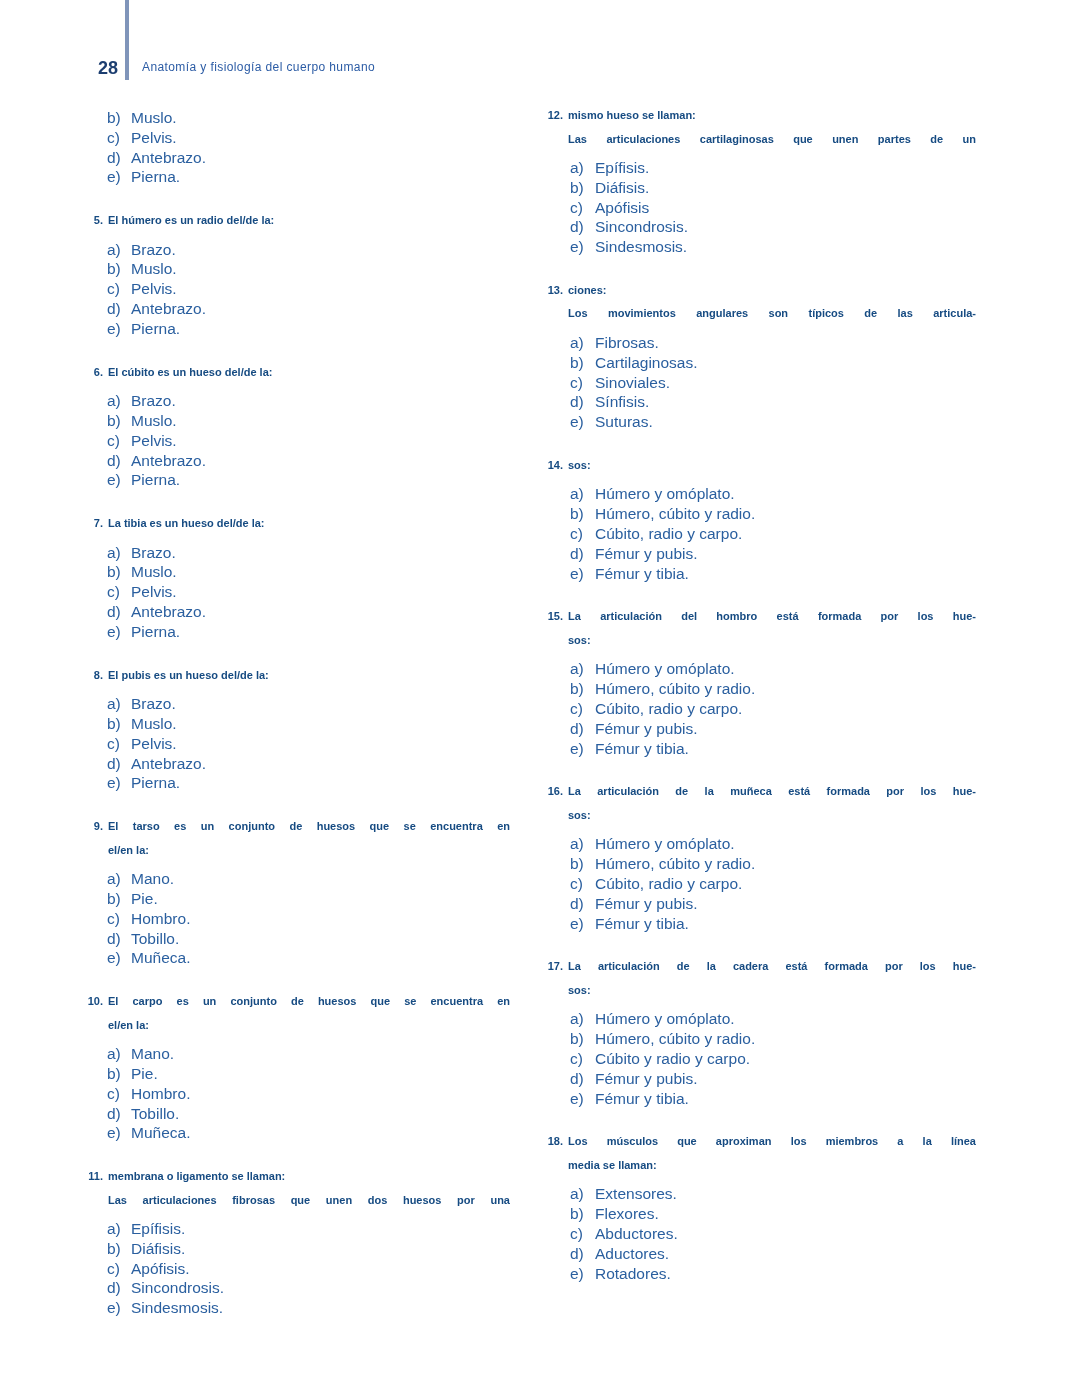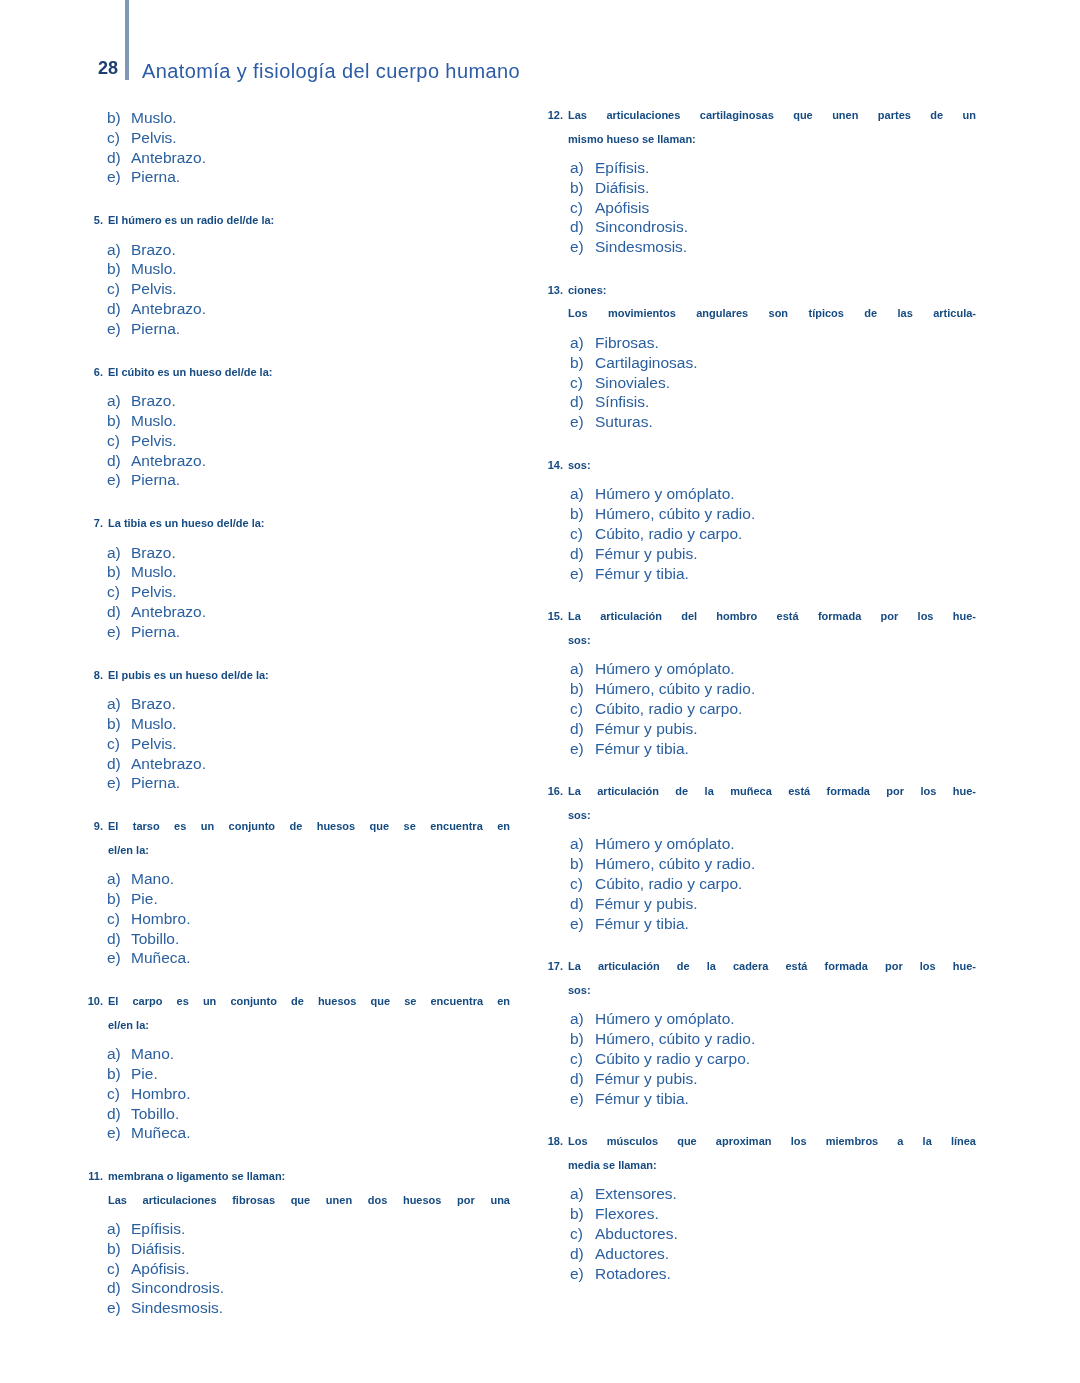--- a/index.html
+++ b/index.html
@@ -15,21 +15,21 @@
     width:4px; height:80px;
     background:#8095ba;
   }
   .page-number {
     position:absolute; left:70px; top:58px; width:48px;
     text-align:right;
     font-size:18px; font-weight:bold; color:#1c3e70;
   }
   .book-title {
     position:absolute; left:142px; top:60px;
-    font-size:20px; color:#2c5ca5; letter-spacing:0.4px;
+    font-size:12px; color:#2c5ca5; letter-spacing:0.4px;
   }
   .col { position:absolute; }
   .col-left  { left:78px;  top:108px; width:432px; }
   .col-right { left:538px; top:104px; width:438px; }
 
   .question { margin-bottom:22px; }
   .q-head {
     display:flex;
     font-weight:bold; color:#164b82;
     font-size:11px; line-height:23.5px;
@@ -330,22 +330,22 @@
     <span class="opt-text">Sindesmosis.</span>
   </div>
 </div>
   </div>
 </div>
   <div class="col col-right">
   <div class="question">
     <div class="q-head">
       <span class="q-num">12.</span>
       <div class="q-lines">
+            <div class="q-line">mismo hueso se llaman:</div>
             <div class="q-line justify">Las articulaciones cartilaginosas que unen partes de un</div>
-            <div class="q-line">mismo hueso se llaman:</div>
           </div>
     </div>
     <div class="options">
   <div class="option">
     <span class="opt-letter">a)</span>
     <span class="opt-text">Epífisis.</span>
   </div>
 
   <div class="option">
     <span class="opt-letter">b)</span>

